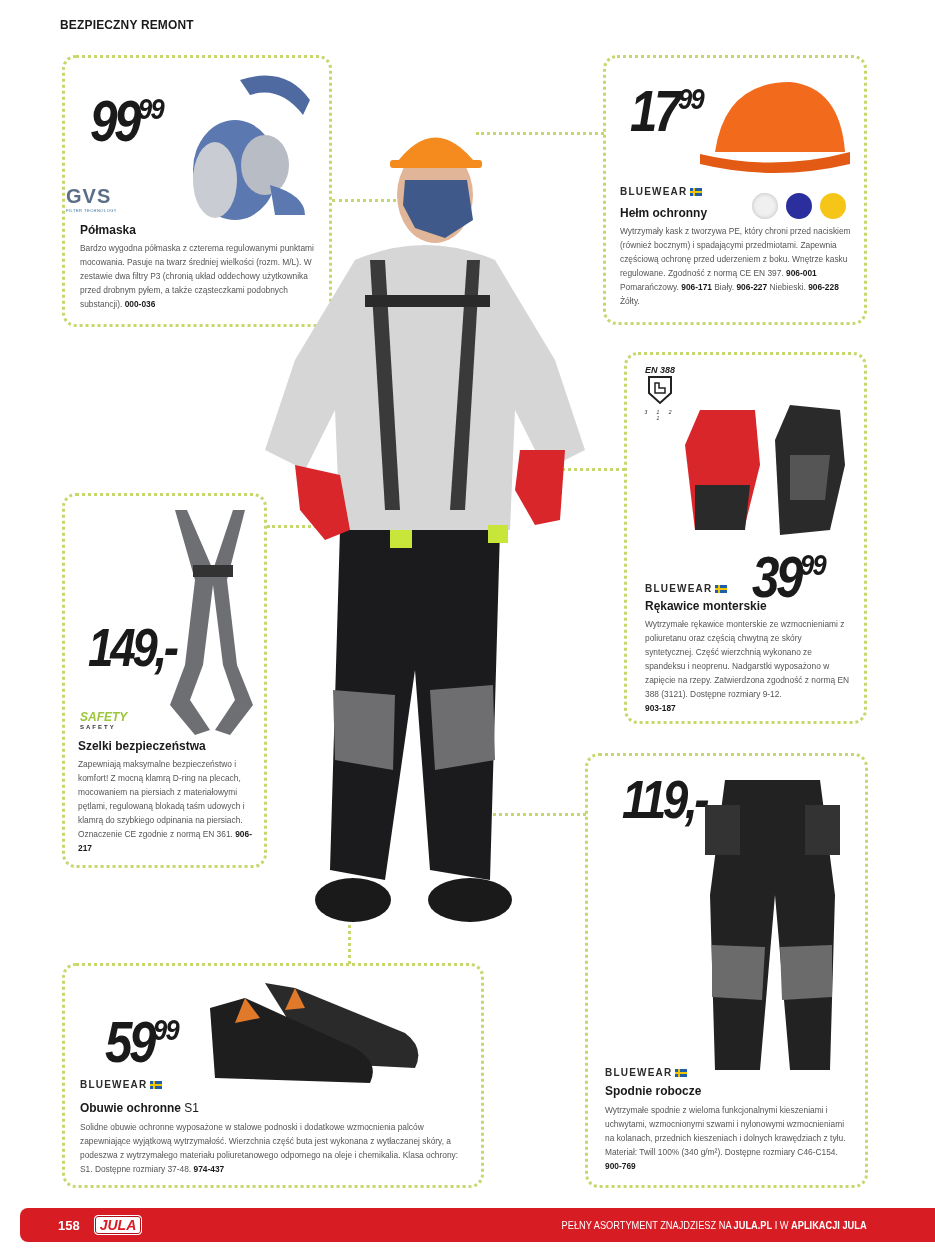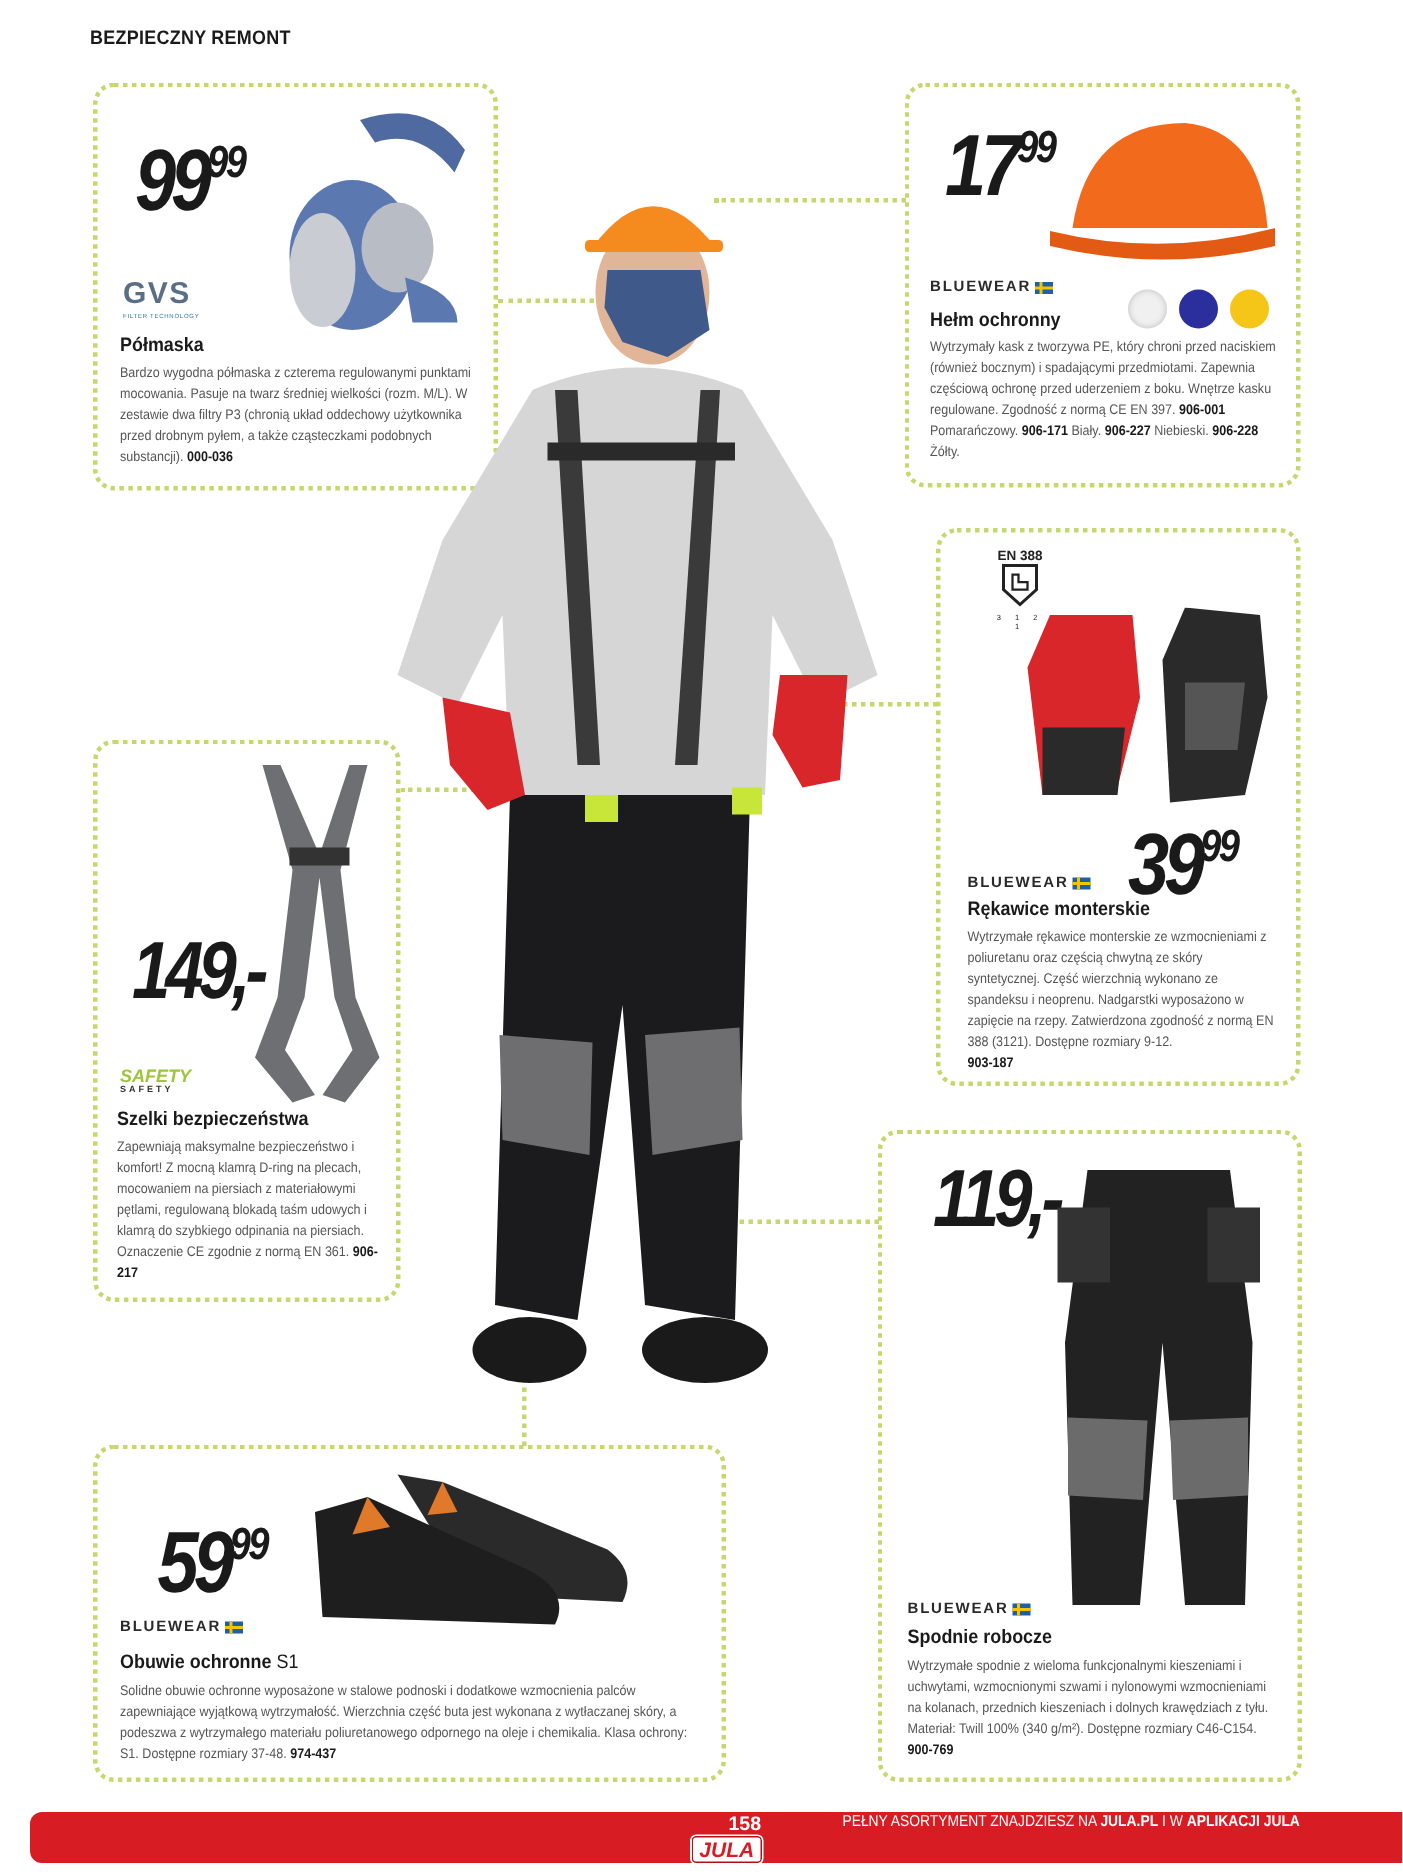--- a/index.html
+++ b/index.html
@@ -41,21 +41,21 @@
   .flag::after { content: ""; position: absolute; left: 0; top: 3px; width: 12px; height: 2px; background: #f2c500; }
 
   .swatch { position: absolute; width: 26px; height: 26px; border-radius: 50%; }
 
   
   .illus { position: absolute; }
 
   
   .footer {
     position: absolute; left: 20px; top: 1208px; width: 915px; height: 34px; background: #d71c24;
-    border-radius: 8px 0 0 8px; display: flex; align-items: center; flex-direction: column;
+    border-radius: 8px 0 0 8px; display: flex; align-items: center;
   }
   .footer .page-num { color: #fff; font-weight: bold; font-size: 13px; margin-left: 38px; }
   .jula-logo {
     margin-left: 14px; background: #fff; border-radius: 4px; padding: 1px 5px;
     color: #d71c24; font-weight: bold; font-style: italic; font-size: 14px; letter-spacing: 0px;
     border: 1px solid #fff; box-shadow: inset 0 0 0 1px #b01018;
   }
   .footer .tagline {
     position: absolute; right: 68px; color: #fff; font-size: 10.5px; transform: scaleX(0.88); transform-origin: right;
   }
@@ -123,21 +123,21 @@
 </div>
 <div class="illus" style="left:175px; top:65px; width:145px; height:160px;">
   <svg width="145" height="160" viewBox="0 0 145 160">
     <path d="M65 15 Q110 0 135 35 L128 50 Q105 20 75 30 Z" fill="#4f6aa0"></path>
     <ellipse cx="60" cy="105" rx="42" ry="50" fill="#5c78b0"></ellipse>
     <ellipse cx="40" cy="115" rx="22" ry="38" fill="#c9ccd2"></ellipse>
     <ellipse cx="90" cy="100" rx="24" ry="30" fill="#b8bcc5"></ellipse>
     <path d="M95 120 Q130 130 130 150 L100 150 Z" fill="#5c78b0"></path>
   </svg>
 </div>
-<div class="gvs" style="left:82px; top:185px;">
+<div class="gvs" style="left:66px; top:185px;">
   <span>GVS</span>
   <small>FILTER TECHNOLOGY</small>
 </div>
 <div class="pname" style="left:80px; top:222px;">Półmaska</div>
 <div class="pdesc" style="left:80px; top:241px; width:268px;">
   <span>Bardzo wygodna półmaska z czterema regulowanymi punktami mocowania. Pasuje na twarz średniej wielkości (rozm. M/L). W zestawie dwa filtry P3 (chronią układ oddechowy użytkownika przed drobnym pyłem, a także cząsteczkami podobnych substancji).</span> <b>000-036</b>
 </div>
 
 <div class="price" style="left:630px; top:82px;">
   <span class="main">17</span><span class="cents">99</span>
@@ -157,21 +157,21 @@
 <div class="swatch" style="left:820px; top:193px; background:#f5c518;"></div>
 <div class="pname" style="left:620px; top:205px;">Hełm ochronny</div>
 <div class="pdesc" style="left:620px; top:224px; width:260px;">
   <span>Wytrzymały kask z tworzywa PE, który chroni przed naciskiem (również bocznym) i spadającymi przedmiotami. Zapewnia częściową ochronę przed uderzeniem z boku. Wnętrze kasku regulowane. Zgodność z normą CE EN 397.</span>
   <b>906-001</b> <span>Pomarańczowy.</span>
   <b>906-171</b> <span>Biały.</span>
   <b>906-227</b> <span>Niebieski.</span>
   <b>906-228</b> <span>Żółty.</span>
 </div>
 
-<div class="en388" style="left:660px; top:365px; width:40px;">
+<div class="en388" style="left:640px; top:365px; width:40px;font-style:italic;">
   <div>EN 388</div>
   <svg width="26" height="30" viewBox="0 0 26 30">
     <path d="M2 2 L24 2 L24 18 L13 28 L2 18 Z" fill="none" stroke="#222" stroke-width="2"></path>
     <path d="M8 18 L8 8 L12 8 L12 13 L18 13 L18 18 Z" fill="none" stroke="#222" stroke-width="1.5"></path>
   </svg>
   <div class="digits">3 1 2 1</div>
 </div>
 <div class="illus" style="left:680px; top:405px; width:170px; height:140px;">
   <svg width="170" height="140" viewBox="0 0 170 140">
     <path d="M5 40 L20 5 L75 5 L80 60 L65 120 L15 125 Z" fill="#d8262a"></path>

